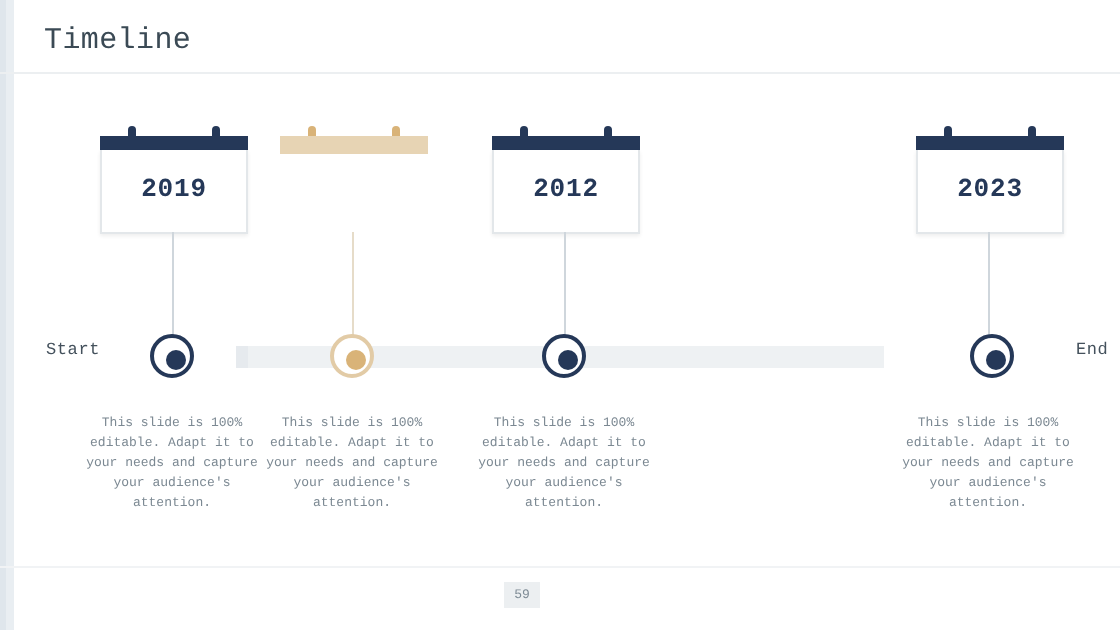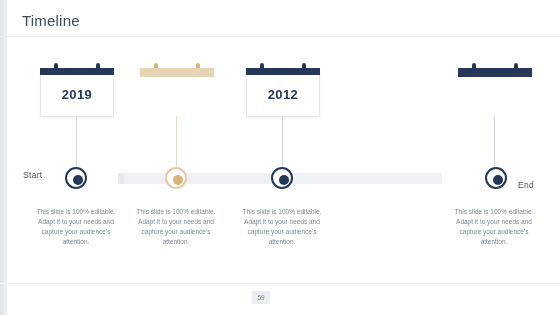--- a/index.html
+++ b/index.html
@@ -11,20 +11,21 @@
     height: 315px;
     background: #ffffff;
     font-family: "Liberation Sans", sans-serif;
     overflow: hidden;
     position: relative;
   }
   .slide {
     position: absolute;
     inset: 0;
     background: #ffffff;
+    font-family: Liberation Mono, monospace;
   }
   
   .left-bar {
     position: absolute;
     left: 0;
     top: 0;
     width: 7px;
     height: 315px;
     background: #e9eef2;
   }
@@ -82,21 +83,21 @@
   }
 
   .start-label, .end-label {
     position: absolute;
     top: 115px;
     font-size: 8.5px;
     color: #44515c;
     letter-spacing: 0.3px;
   }
   .start-label { left: 23px; }
-  .end-label   { left: 518px; margin-top: 10px; }
+  .end-label   { left: 538px; }
 
   
   .col {
     position: absolute;
     top: 0;
     width: 104px;
     height: 220px;
   }
 
   
@@ -219,21 +220,21 @@
   <div class="title-rule"></div>
 
   <div class="timeline">
 
     <div class="track"></div>
     <div class="track-left-cap"></div>
 
     <div class="start-label">Start</div>
     <div class="end-label">End</div>
 
-    <div class="col" style="left:24px;">
+    <div class="col" style="left:34px;">
       <div class="cal-rings">
         <div class="ring l" style="background:#253858;"></div>
         <div class="ring r" style="background:#253858;"></div>
       </div>
       <div class="cal-top" style="background:#253858;"></div>
       <div class="cal">
         <div class="cal-year" style="color:#253858;">2019</div>
       </div>
       <div class="connector" style="left:52px;background:#cfd6dc;"></div>
       <div class="dot" style="left:41px;background:#ffffff;border:2px solid #253858;">
@@ -271,20 +272,23 @@
       <div class="desc">This slide is 100% editable. Adapt it to your needs and capture your audience's attention.</div>
     </div>
 
 
     <div class="col" style="left:442px;">
       <div class="cal-rings">
         <div class="ring l" style="background:#253858;"></div>
         <div class="ring r" style="background:#253858;"></div>
       </div>
       <div class="cal-top" style="background:#253858;"></div>
+      <div class="cal">
+        <div class="cal-year" style="color:#253858;">2023</div>
+      </div>
       <div class="connector" style="left:52px;background:#cfd6dc;"></div>
       <div class="dot" style="left:43px;background:#ffffff;border:2px solid #253858;">
         <div class="dot-inner" style="background:#253858;"></div>
       </div>
       <div class="desc">This slide is 100% editable. Adapt it to your needs and capture your audience's attention.</div>
     </div>
 
   </div>
 
   <div class="bottom-rule"></div>

